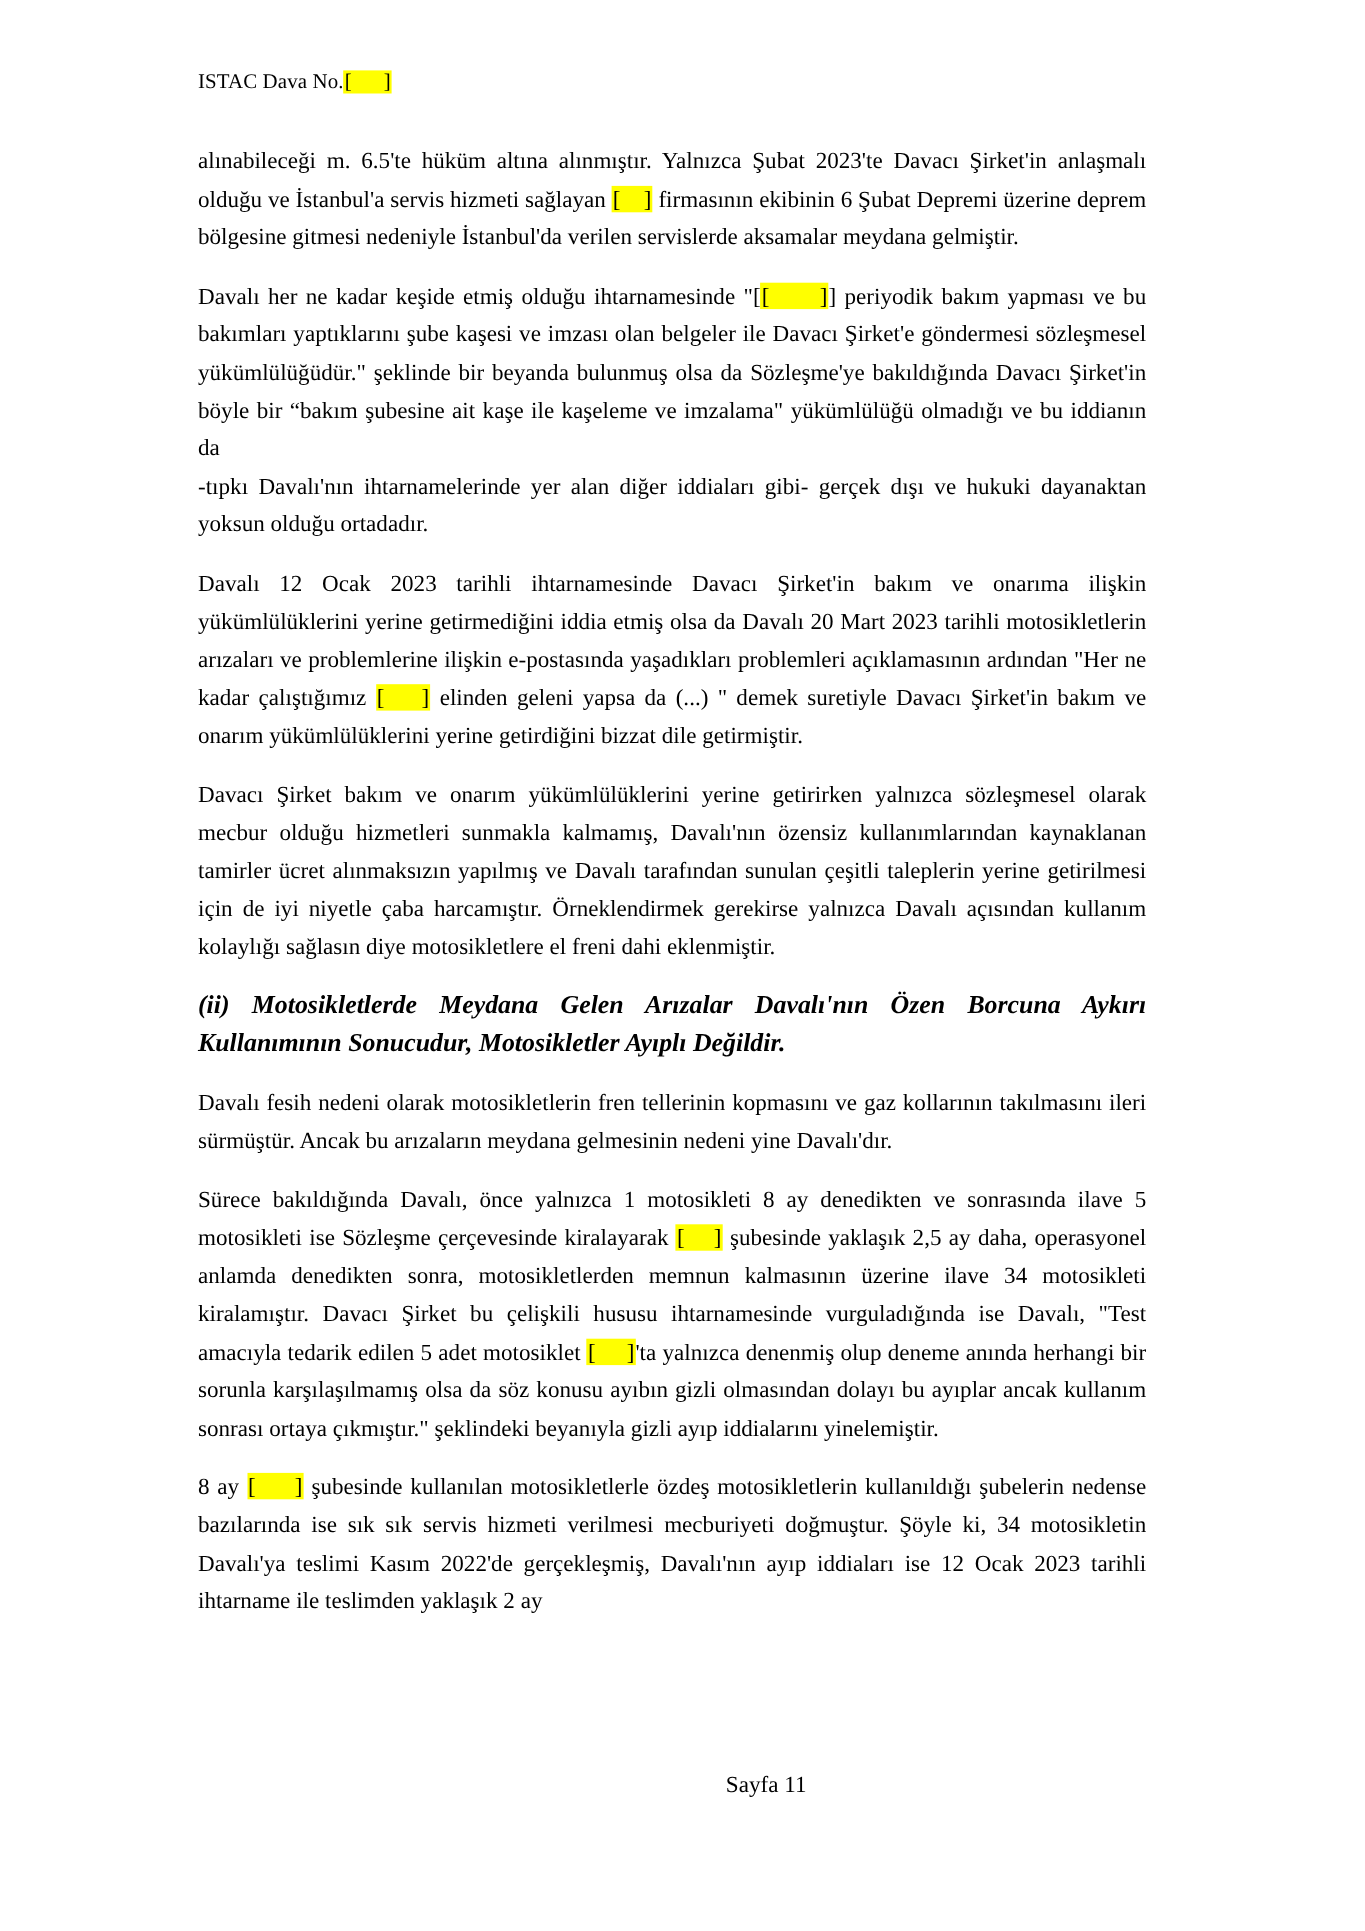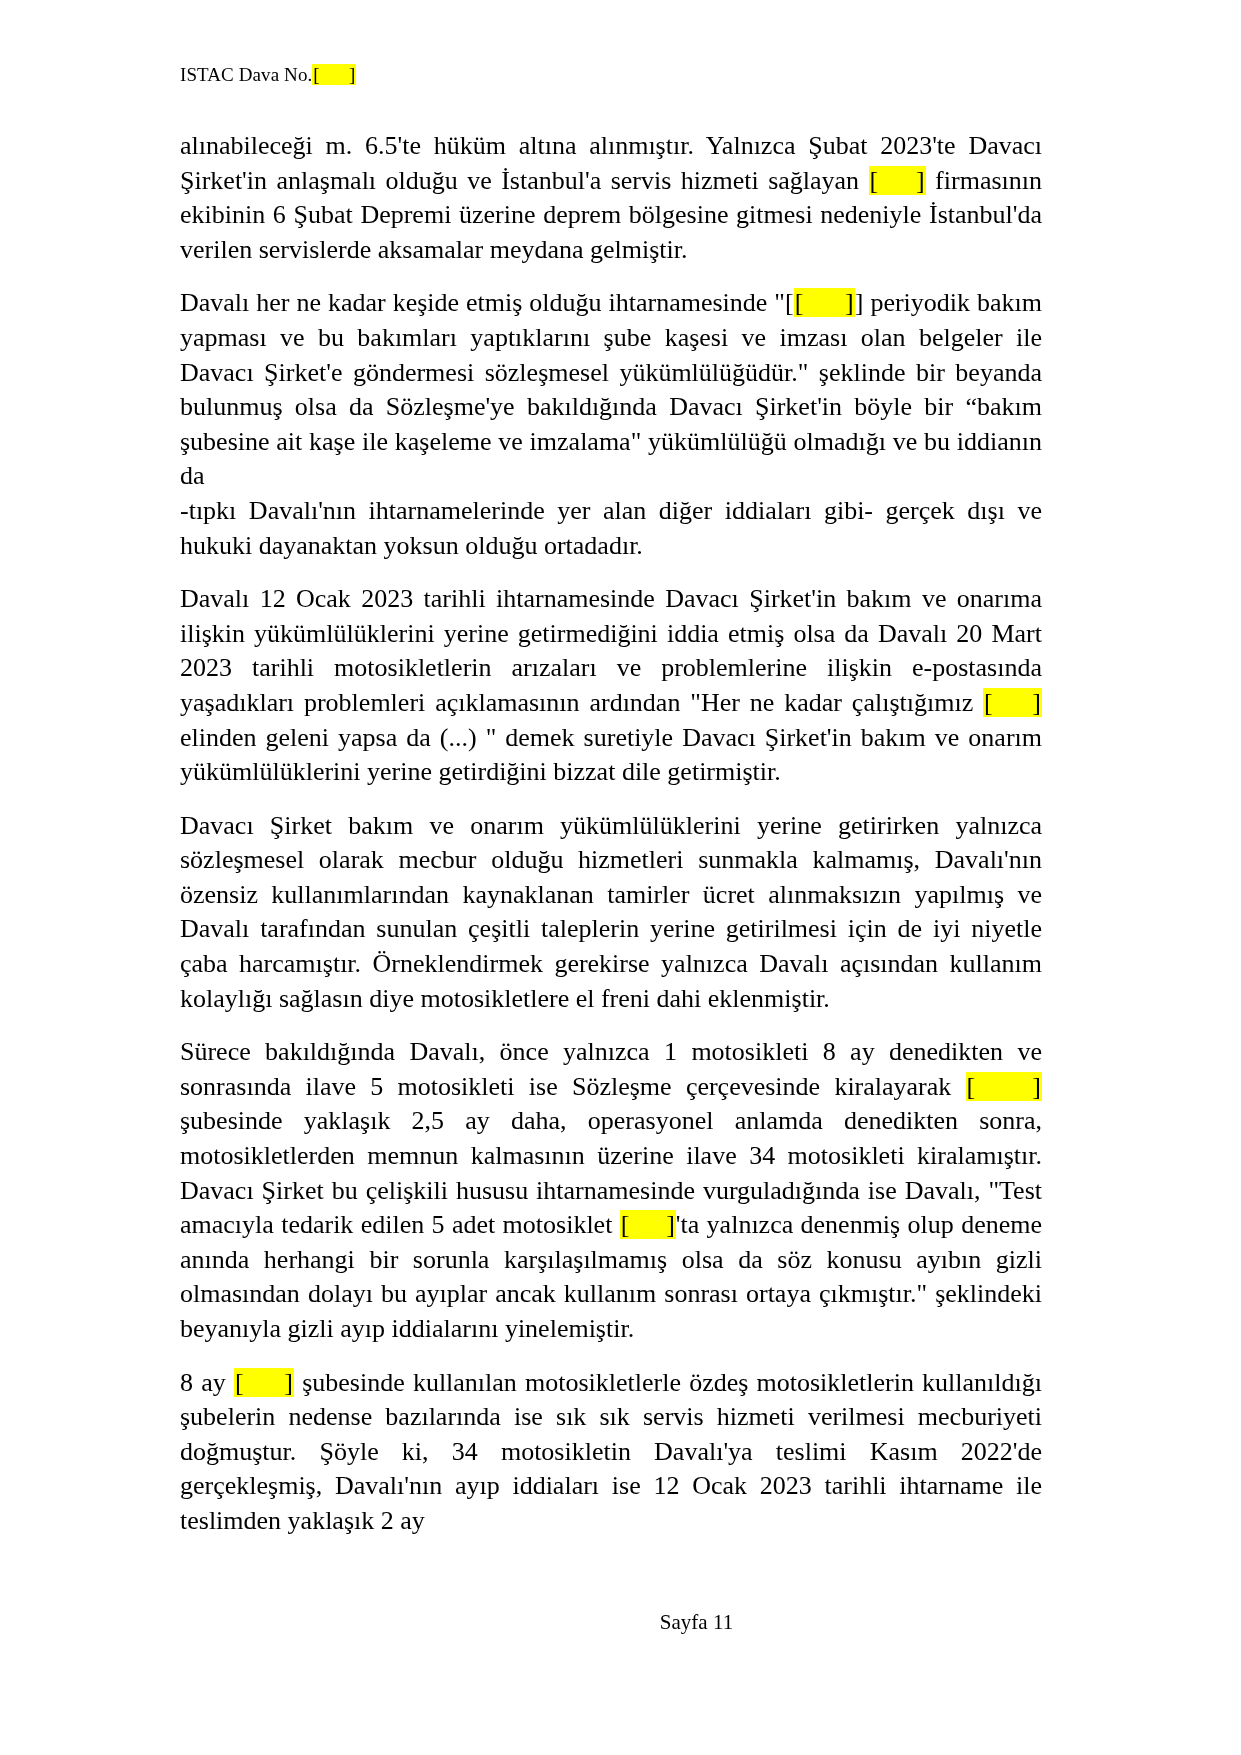--- a/index.html
+++ b/index.html
@@ -34,21 +34,21 @@
   
   .doc-body {
     position: absolute;
     top: 129px;
     left: 131px;
     width: 862px;
   }
 
   p.para {
     margin: 0 0 19px 0;
-    font-size: 26px;
+    font-size: 21px;
     line-height: 34.6px;
     text-align: justify;
     text-justify: inter-word;
     hyphens: none;
     -webkit-hyphens: none;
   }
 
   p.para:last-child {
     margin-bottom: 11px;
   }
@@ -95,20 +95,22 @@
   <div class="doc-header">
     <span>ISTAC Dava No.</span><span class="redaction"><span>[</span><span>      </span><span>]</span></span>
   </div>
 
   <div class="doc-body">
     <div id="body-content">
         <p class="para">alınabileceği m. 6.5'te hüküm altına alınmıştır. Yalnızca Şubat 2023'te Davacı Şirket'in anlaşmalı olduğu ve İstanbul'a servis hizmeti sağlayan <span class="redaction">[    ]</span> firmasının ekibinin 6 Şubat Depremi üzerine deprem bölgesine gitmesi nedeniyle İstanbul'da verilen servislerde aksamalar meydana gelmiştir.</p>
         <p class="para has-break">Davalı her ne kadar keşide etmiş olduğu ihtarnamesinde "[<span class="redaction">[      ]</span>] periyodik bakım yapması ve bu bakımları yaptıklarını şube kaşesi ve imzası olan belgeler ile Davacı Şirket'e göndermesi sözleşmesel yükümlülüğüdür." şeklinde bir beyanda bulunmuş olsa da Sözleşme'ye bakıldığında Davacı Şirket'in böyle bir “bakım şubesine ait kaşe ile kaşeleme ve imzalama" yükümlülüğü olmadığı ve bu iddianın da<br>-tıpkı Davalı'nın ihtarnamelerinde yer alan diğer iddiaları gibi- gerçek dışı ve hukuki dayanaktan yoksun olduğu ortadadır.</p>
         <p class="para">Davalı 12 Ocak 2023 tarihli ihtarnamesinde Davacı Şirket'in bakım ve onarıma ilişkin yükümlülüklerini yerine getirmediğini iddia etmiş olsa da Davalı 20 Mart 2023 tarihli motosikletlerin arızaları ve problemlerine ilişkin e-postasında yaşadıkları problemleri açıklamasının ardından "Her ne kadar çalıştığımız <span class="redaction">[    ]</span> elinden geleni yapsa da (...) " demek suretiyle Davacı Şirket'in bakım ve onarım yükümlülüklerini yerine getirdiğini bizzat dile getirmiştir.</p>
         <p class="para">Davacı Şirket bakım ve onarım yükümlülüklerini yerine getirirken yalnızca sözleşmesel olarak mecbur olduğu hizmetleri sunmakla kalmamış, Davalı'nın özensiz kullanımlarından kaynaklanan tamirler ücret alınmaksızın yapılmış ve Davalı tarafından sunulan çeşitli taleplerin yerine getirilmesi için de iyi niyetle çaba harcamıştır. Örneklendirmek gerekirse yalnızca Davalı açısından kullanım kolaylığı sağlasın diye motosikletlere el freni dahi eklenmiştir.</p>
+        <h3 class="heading">(ii) Motosikletlerde Meydana Gelen Arızalar Davalı'nın Özen Borcuna Aykırı Kullanımının Sonucudur, Motosikletler Ayıplı Değildir.</h3>
+        <p class="para">Davalı fesih nedeni olarak motosikletlerin fren tellerinin kopmasını ve gaz kollarının takılmasını ileri sürmüştür. Ancak bu arızaların meydana gelmesinin nedeni yine Davalı'dır.</p>
         <p class="para">Sürece bakıldığında Davalı, önce yalnızca 1 motosikleti 8 ay denedikten ve sonrasında ilave 5 motosikleti ise Sözleşme çerçevesinde kiralayarak <span class="redaction">[    ]</span> şubesinde yaklaşık 2,5 ay daha, operasyonel anlamda denedikten sonra, motosikletlerden memnun kalmasının üzerine ilave 34 motosikleti kiralamıştır. Davacı Şirket bu çelişkili hususu ihtarnamesinde vurguladığında ise Davalı, "Test amacıyla tedarik edilen 5 adet motosiklet <span class="redaction">[     ]</span>'ta yalnızca denenmiş olup deneme anında herhangi bir sorunla karşılaşılmamış olsa da söz konusu ayıbın gizli olmasından dolayı bu ayıplar ancak kullanım sonrası ortaya çıkmıştır." şeklindeki beyanıyla gizli ayıp iddialarını yinelemiştir.</p>
         <p class="para">8 ay <span class="redaction">[     ]</span> şubesinde kullanılan motosikletlerle özdeş motosikletlerin kullanıldığı şubelerin nedense bazılarında ise sık sık servis hizmeti verilmesi mecburiyeti doğmuştur. Şöyle ki, 34 motosikletin Davalı'ya teslimi Kasım 2022'de gerçekleşmiş, Davalı'nın ayıp iddiaları ise 12 Ocak 2023 tarihli ihtarname ile teslimden yaklaşık 2 ay</p>
       </div>
   </div>
 
   <div class="doc-footer">
     <span>Sayfa 11</span>
   </div>
 
 </div>

